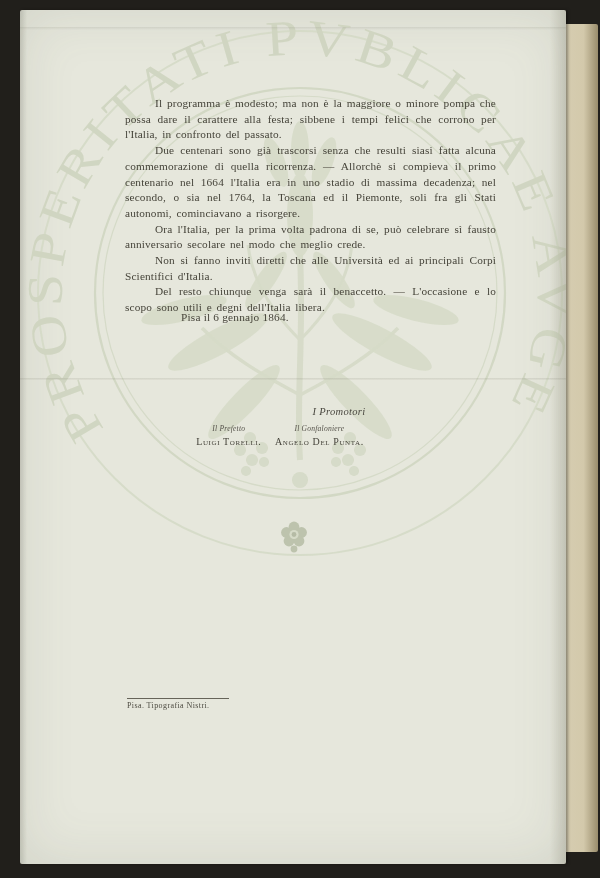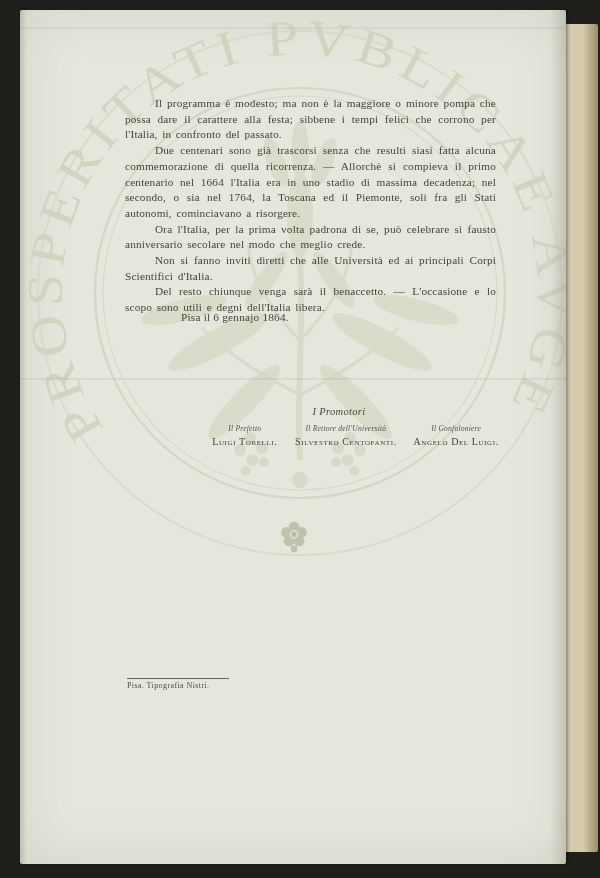--- a/index.html
+++ b/index.html
@@ -39,31 +39,31 @@
   }
   .content p{margin:0;text-indent:30px;}
   .dateline{
     position:absolute;left:161px;top:301px;
     color:#46443a;font-size:11.3px;letter-spacing:.2px;
   }
 
   
   .signatures{position:absolute;left:168px;top:380px;width:302px;color:#4a4840;}
   .sig-heading{font-style:italic;font-size:10.5px;text-align:center;margin:16px 0 7px 0;letter-spacing:.3px;}
-  .sig-row{display:flex;width:100%;margin-left:16px;}
+  .sig-row{display:flex;width:100%;}
   .sig-col{text-align:center;}
   .sig-col.c1{width:27%;}
   .sig-col.c2{width:40%;}
   .sig-col.c3{width:33%;}
   .sig-title{font-style:italic;font-size:7.6px;color:#55524a;letter-spacing:.2px;}
   .sig-name{font-variant:small-caps;font-size:10px;margin-top:3px;letter-spacing:.6px;color:#45433a;white-space:nowrap;}
 
   
   .imprint{
-    position:absolute;left:107px;top:664px;color:#4c4a40;
+    position:absolute;left:107px;top:684px;color:#4c4a40;
   }
   .imprint span{
     display:inline-block;border-top:1px solid rgba(70,68,56,.8);
     padding-top:2px;font-size:8px;letter-spacing:.4px;min-width:102px;
   }
   .fleuron{position:absolute;left:258px;top:509px;}
 </style>
 </head>
 <body>
 
@@ -138,27 +138,23 @@
 
   <div class="dateline">Pisa il 6 gennajo 1864.</div>
 
   <div class="signatures">
     <div class="sig-heading">I Promotori</div>
     <div class="sig-row">
       <div class="sig-col c1">
         <div class="sig-title">Il Prefetto</div>
         <div class="sig-name">Luigi Torelli.</div>
       </div>
-      <div class="sig-col c2">
-        <div class="sig-title">Il Rettore dell'Università</div>
-        <div class="sig-name">Silvestro Centofanti.</div>
-      </div>
       <div class="sig-col c3">
         <div class="sig-title">Il Gonfaloniere</div>
-        <div class="sig-name">Angelo Del Luigi.</div>
+        <div class="sig-name">Angelo Del Punta.</div>
       </div>
     </div>
   </div>
 
   <svg class="fleuron" width="32" height="36" viewBox="0 0 32 36">
     <g fill="#bdc3ad">
       <circle cx="16" cy="8" r="5.4"></circle>
       <circle cx="8.5" cy="13.5" r="5.4"></circle>
       <circle cx="23.5" cy="13.5" r="5.4"></circle>
       <circle cx="11" cy="22" r="5.4"></circle>

